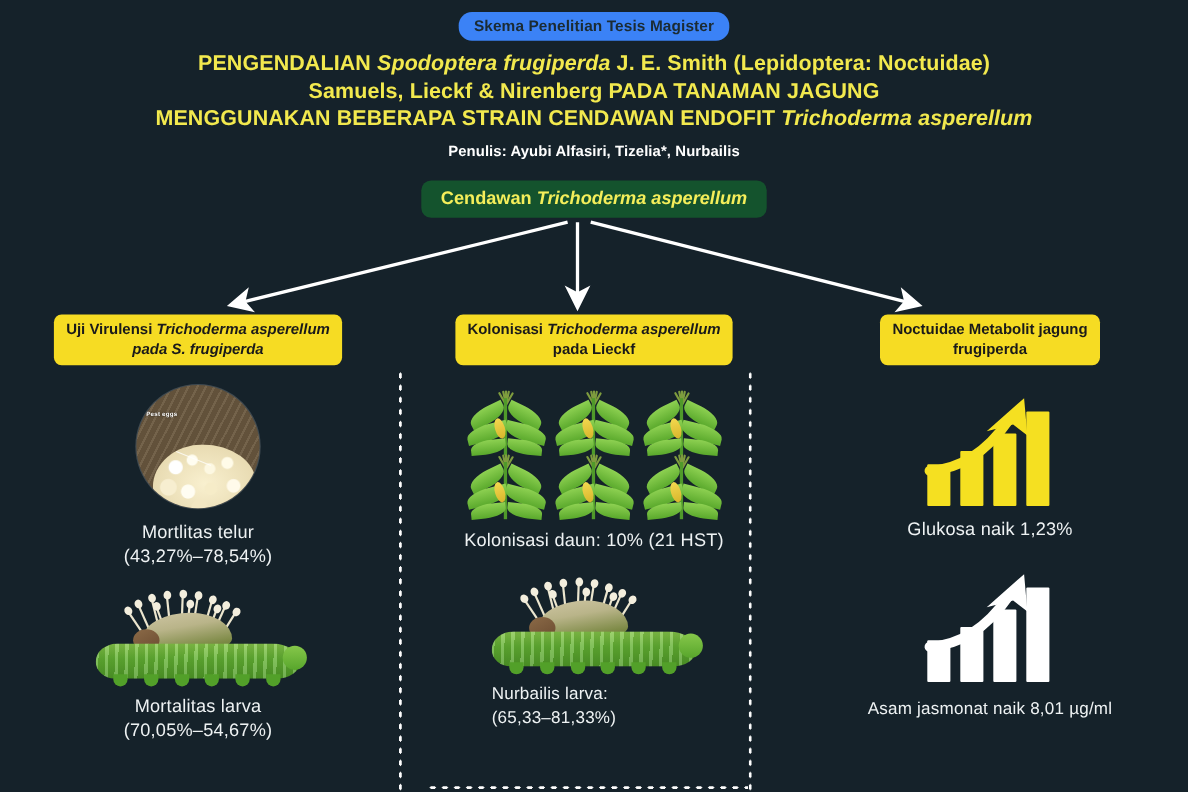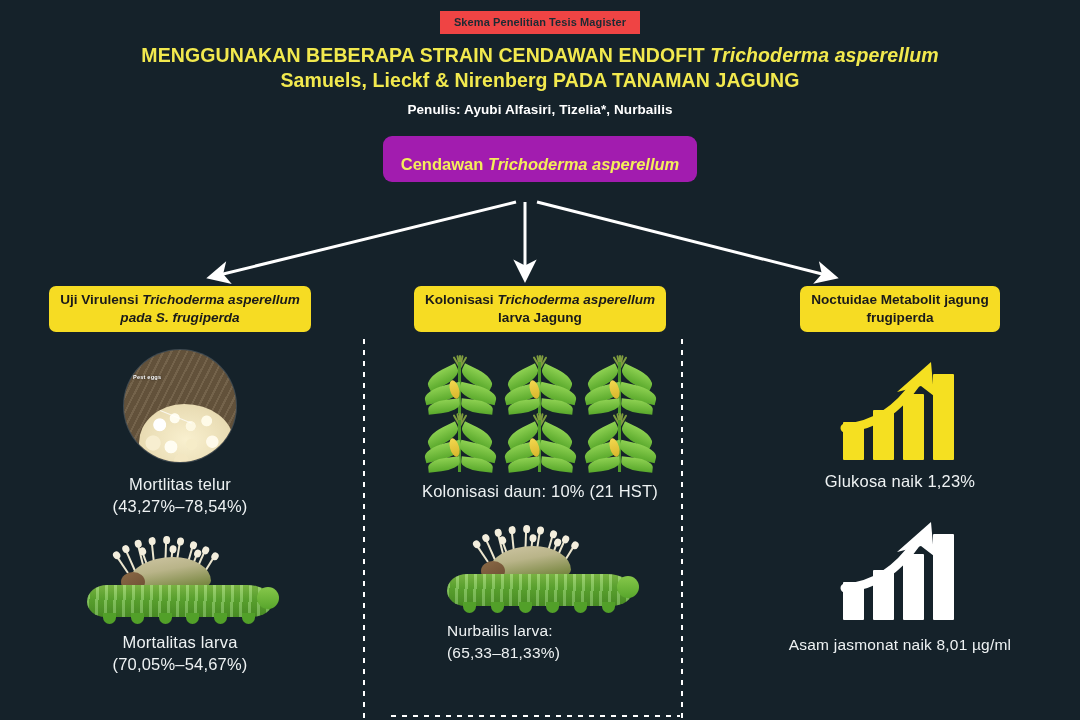--- a/index.html
+++ b/index.html
@@ -16,26 +16,26 @@
   }
 
   
   .badge-wrap {
     width: 100%;
     display: flex;
     justify-content: center;
     padding-top: 11px;
   }
   .badge {
-    background: #ef4444;
+    background: #3b82f6;
     color: #1b2b33;
-    font-size: 11px;
+    font-size: 14px;
     font-weight: bold;
     padding: 5px 14px 6px 14px;
-    border-radius: 0;
+    border-radius: 12px;
     letter-spacing: .1px;
     line-height: 1.1;
   }
 
   
   .title-block {
     width: 920px;
     margin: 9px auto 0 auto;
     text-align: center;
     color: #f2e94e;
@@ -54,25 +54,25 @@
     letter-spacing: .1px;
   }
 
   
   .root-wrap {
     display: flex;
     justify-content: center;
     margin-top: 19px;
   }
   .root-node {
-    background: #a21caf;
+    background: #14532d;
     color: #f4ee5a;
     font-weight: bold;
     font-size: 16.5px;
-    padding: 19px 18px 8px 18px;
+    padding: 7px 18px 8px 18px;
     border-radius: 9px;
     white-space: nowrap;
   }
   .root-node .it { font-style: italic; }
 
   
   .arrows {
     position: absolute;
     left: 0;
     top: 200px;
@@ -376,23 +376,26 @@
 </style>
 </head>
 <body>
 
 <div class="badge-wrap">
   <div class="badge">Skema Penelitian Tesis Magister</div>
 </div>
 
 <div class="title-block">
   <div>
+    <span>PENGENDALIAN </span><span class="it">Spodoptera frugiperda</span><span> J. E. Smith (Lepidoptera: Noctuidae)</span>
+  </div>
+  <div>Samuels, Lieckf &amp; Nirenberg PADA TANAMAN JAGUNG</div>
+  <div>
     <span>MENGGUNAKAN BEBERAPA STRAIN CENDAWAN ENDOFIT </span><span class="it">Trichoderma asperellum</span>
   </div>
-  <div>Samuels, Lieckf &amp; Nirenberg PADA TANAMAN JAGUNG</div>
 </div>
 <div class="authors">Penulis: Ayubi Alfasiri, Tizelia*, Nurbailis</div>
 
 <div class="root-wrap">
   <div class="root-node">
     <span>Cendawan </span><span class="it">Trichoderma asperellum</span>
   </div>
 </div>
 
 <svg class="arrows" viewBox="0 0 1080 95">
@@ -468,21 +471,21 @@
       <div class="cap">
         <div>Mortalitas larva</div>
         <div>(70,05%–54,67%)</div>
       </div>
     </div>
   </div>
 
   <div class="col">
     <div class="col-head">
       <span>Kolonisasi </span><span class="it">Trichoderma asperellum</span>
-      <span class="l2">larva Jagung</span>
+      <span class="l2">pada Lieckf</span>
     </div>
 
     <div style="height:22px"></div>
 
     <div class="item">
       <div class="cornfield">
         <div class="corn">
           <div class="tassel">
               <i style="transform:rotate(-30deg)"></i>
               <i style="transform:rotate(-12deg)"></i>

